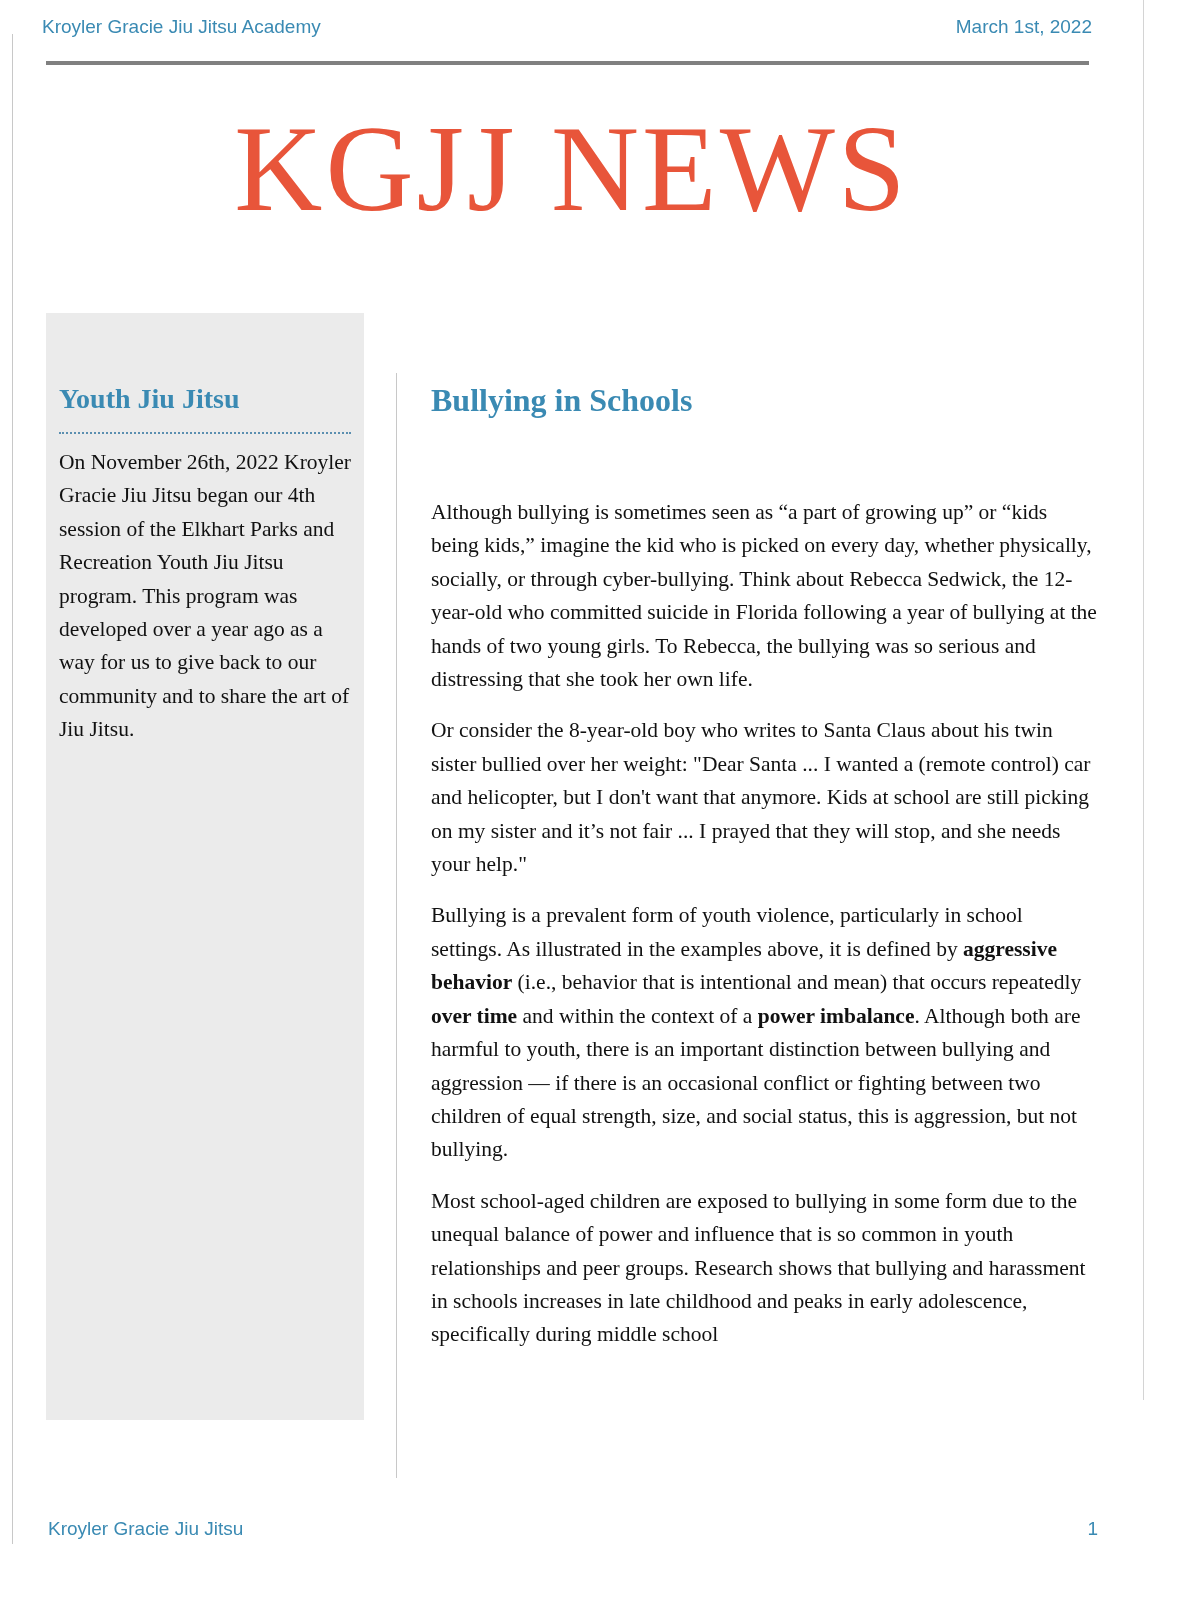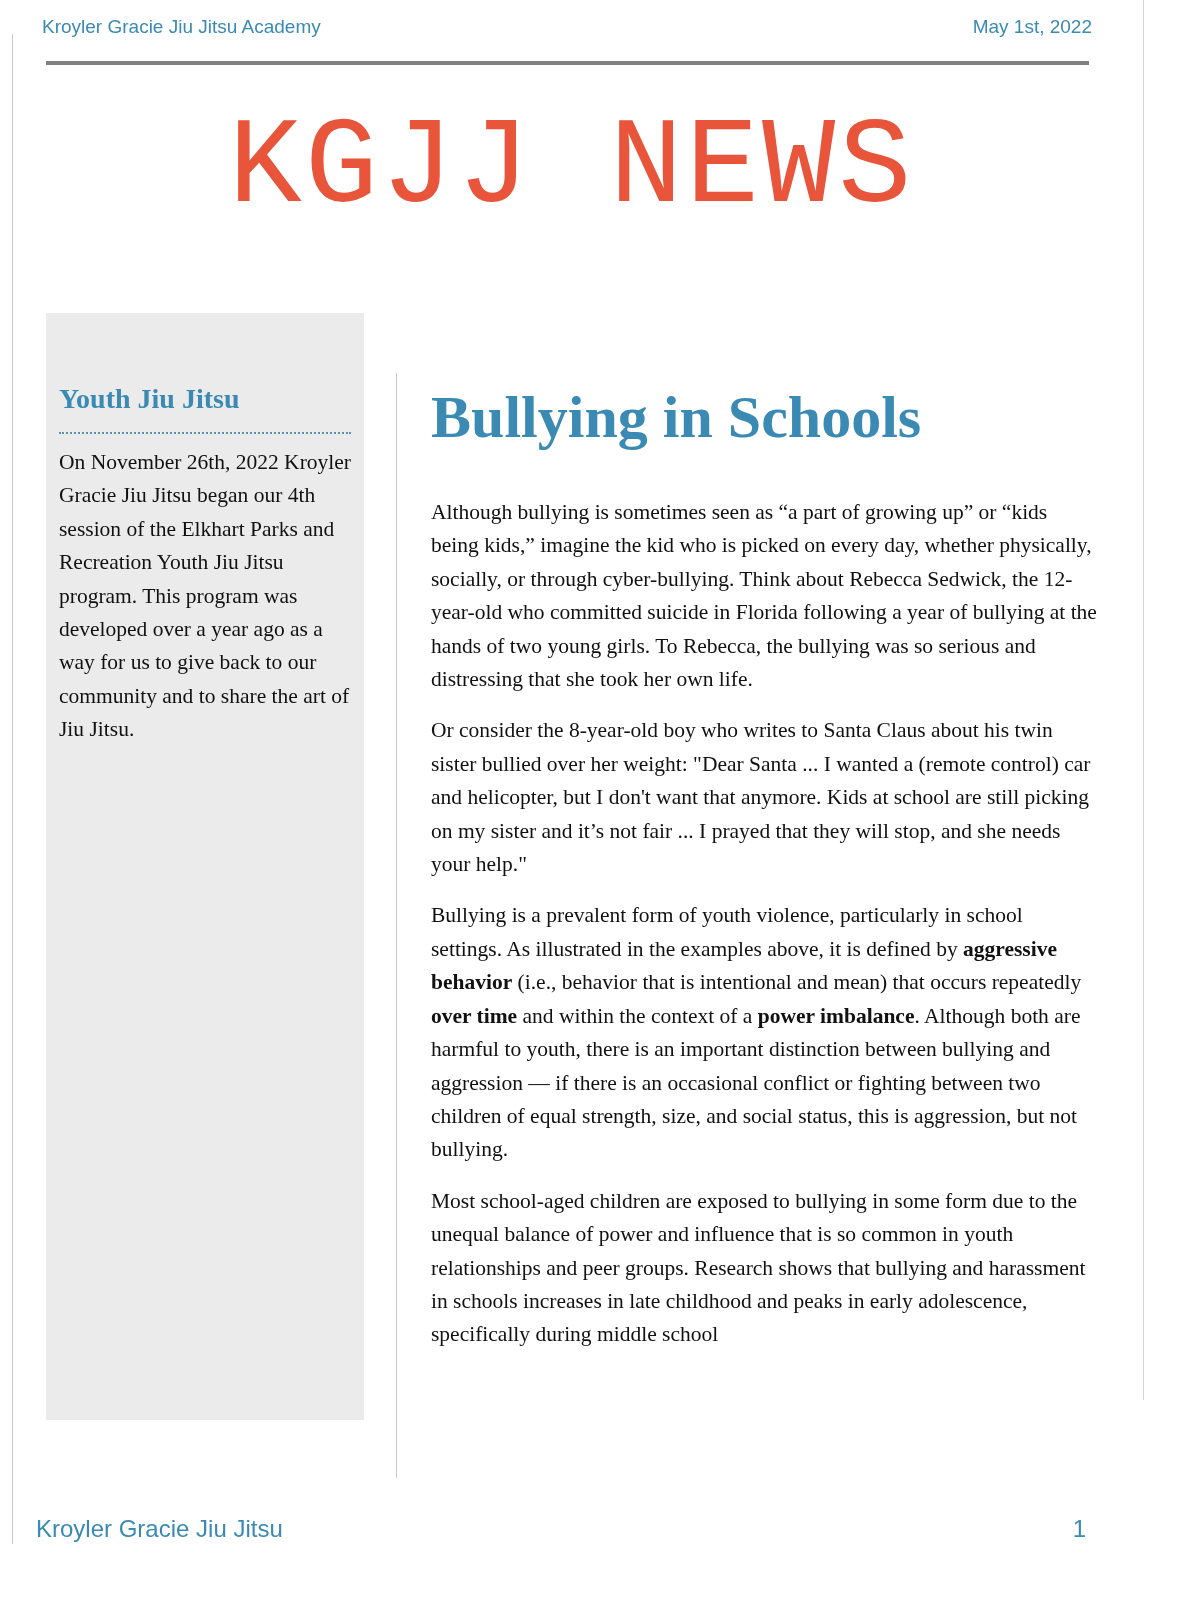--- a/index.html
+++ b/index.html
@@ -8,52 +8,52 @@
 
   .page-edge-left { position: absolute; left: 12px; top: 34px; width: 1px; height: 1510px; background: #c8c8c8; }
   .page-edge-right { position: absolute; left: 1143px; top: 0; width: 1px; height: 1400px; background: #d4d4d4; }
 
   .run-header { position: absolute; top: 14px; left: 42px; width: 1050px; height: 26px;
                 display: flex; justify-content: space-between; align-items: center;
                 font-family: "Liberation Sans", "DejaVu Sans", sans-serif; font-size: 19px; color: #3a8ab3; gap: 43px; }
   .header-rule { position: absolute; top: 61px; left: 46px; width: 1043px; height: 4px; background: #808080; }
 
   .masthead { position: absolute; top: 96px; left: 0; width: 1143px; text-align: center;
-              font-family: Liberation Mono, monospace; font-weight: 300;
+              font-family: Liberation Serif, serif; font-weight: 300;
               font-size: 122px; letter-spacing: 3px; color: #e8553a; line-height: 1.2; }
 
   .sidebar { position: absolute; top: 313px; left: 46px; width: 318px; height: 1107px; background: #ebebeb; }
   .sidebar-heading { position: absolute; top: 382px; left: 59px; font-size: 28px; font-weight: bold;
                      color: #3a8ab3; line-height: 1.2; }
   .sidebar-dots { position: absolute; top: 432px; left: 59px; width: 292px; height: 0;
                   border-top: 2px dotted #5b8fb0; }
   .sidebar-body { position: absolute; top: 446px; left: 59px; width: 300px; font-size: 21.5px; line-height: 33.4px; }
   .sidebar-body p { margin: 0 0 19px 0; }
 
   .col-rule { position: absolute; top: 373px; left: 396px; width: 1px; height: 1105px; background: #c8c8c8; }
 
-  .article-title { position: absolute; top: 381px; left: 431px; font-size: 60px; font-weight: bold;
+  .article-title { position: absolute; top: 381px; left: 431px; font-size: 32px; font-weight: bold;
                    color: #3a8ab3; line-height: 1.2; }
   .article-body { position: absolute; top: 496px; left: 431px; width: 668px; font-size: 21.5px; line-height: 33.4px; }
   .article-body p { margin: 0 0 18px 0; }
   .article-body b { font-weight: bold; }
 
-  .run-footer { position: absolute; top: 1515px; left: 36px; width: 1050px; height: 28px;
+  .run-footer { position: absolute; top: 1515px; left: 48px; width: 1050px; height: 28px;
                 display: flex; justify-content: space-between; align-items: center;
-                font-family: "Liberation Sans", "DejaVu Sans", sans-serif; font-size: 24px; color: #3a8ab3; }
+                font-family: "Liberation Sans", "DejaVu Sans", sans-serif; font-size: 19px; color: #3a8ab3; }
 </style>
 </head>
 <body>
 
 <div class="page-edge-left"></div>
 <div class="page-edge-right"></div>
 
 <header class="run-header">
   <span>Kroyler Gracie Jiu Jitsu Academy</span>
-  <span>May 1st, 2022</span>
+  <span>March 1st, 2022</span>
 </header>
 <div class="header-rule"></div>
 
 <h1 class="masthead" style="margin:0;">KGJJ NEWS</h1>
 
 <aside class="sidebar"></aside>
 <h2 class="sidebar-heading" style="margin:0;font-family:Liberation Serif, serif;">Youth Jiu Jitsu</h2>
 <div class="sidebar-dots"></div>
 <div class="sidebar-body">
   <p>On November 26th, 2022 Kroyler Gracie Jiu Jitsu began our 4th session of the Elkhart Parks and Recreation Youth Jiu Jitsu program.  This program was developed over a year ago as a way for us to give back to our community and to share the art of Jiu Jitsu.</p>

